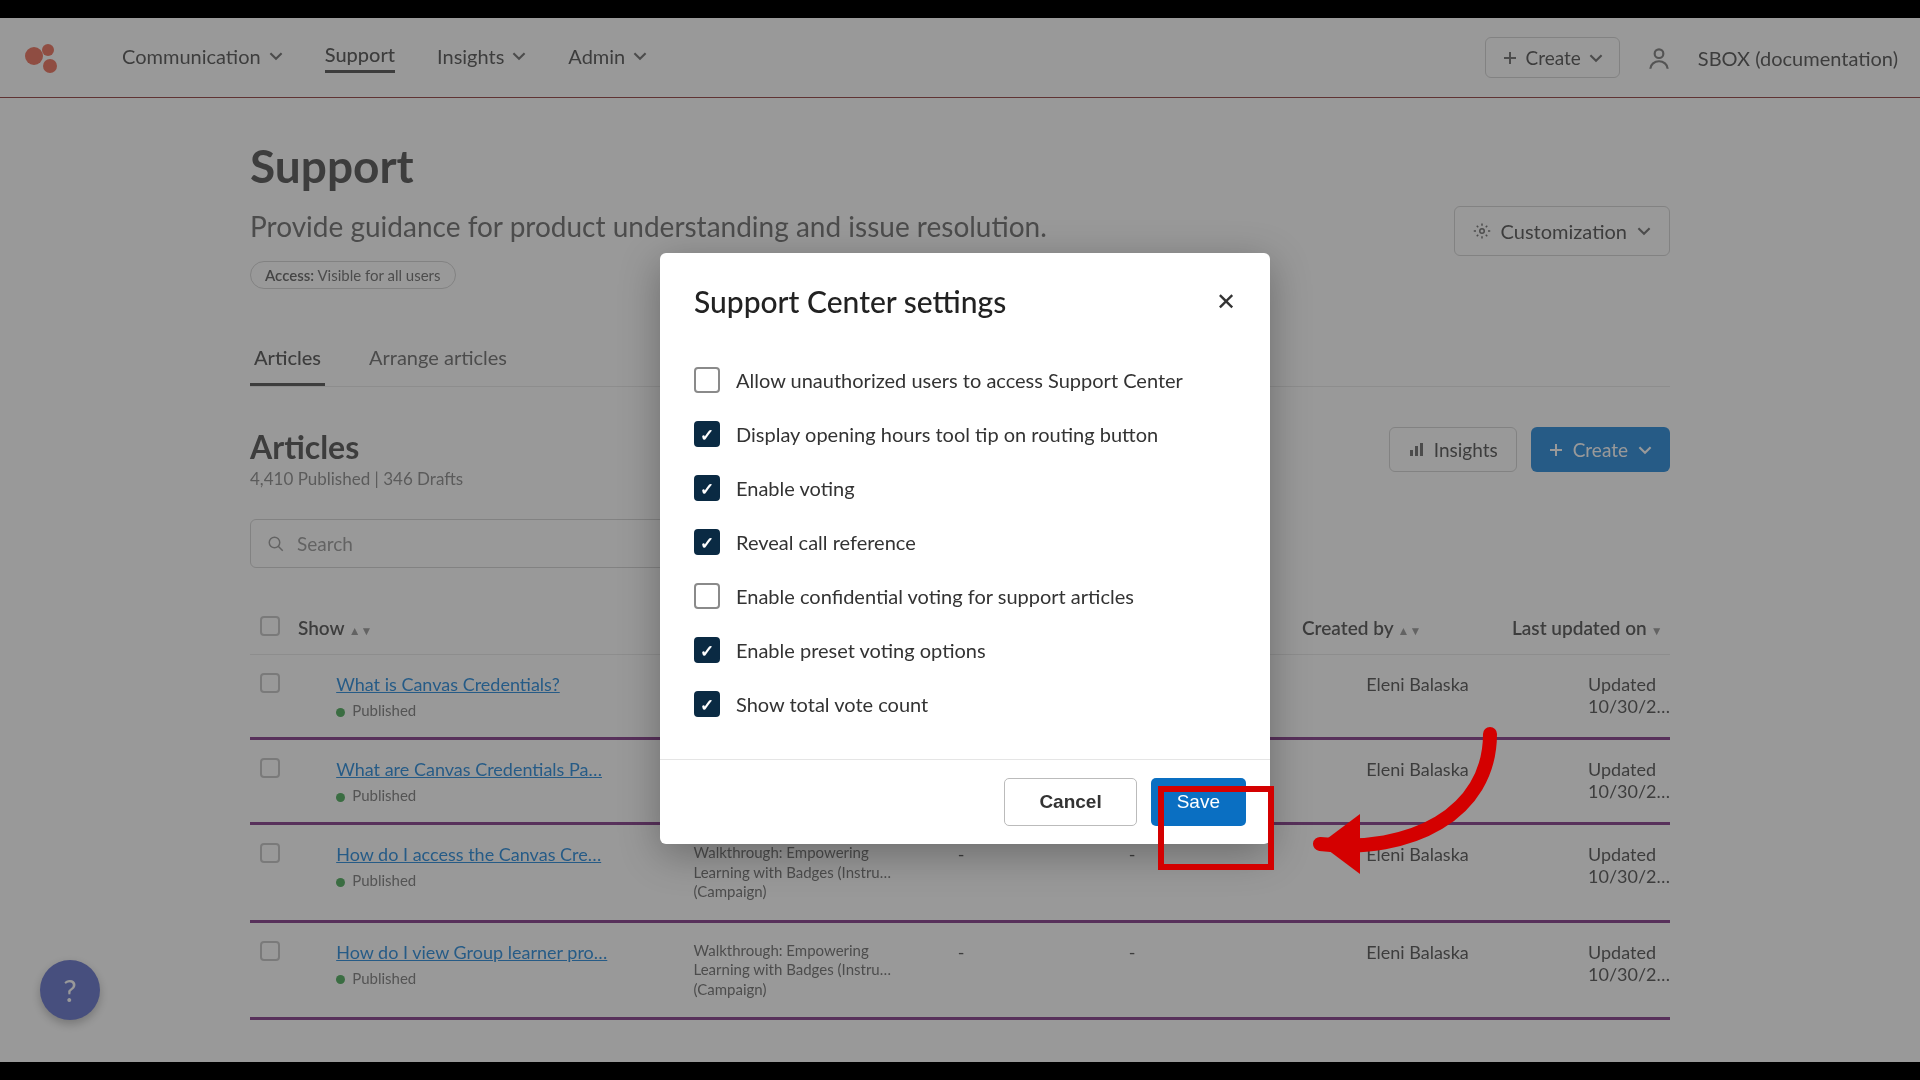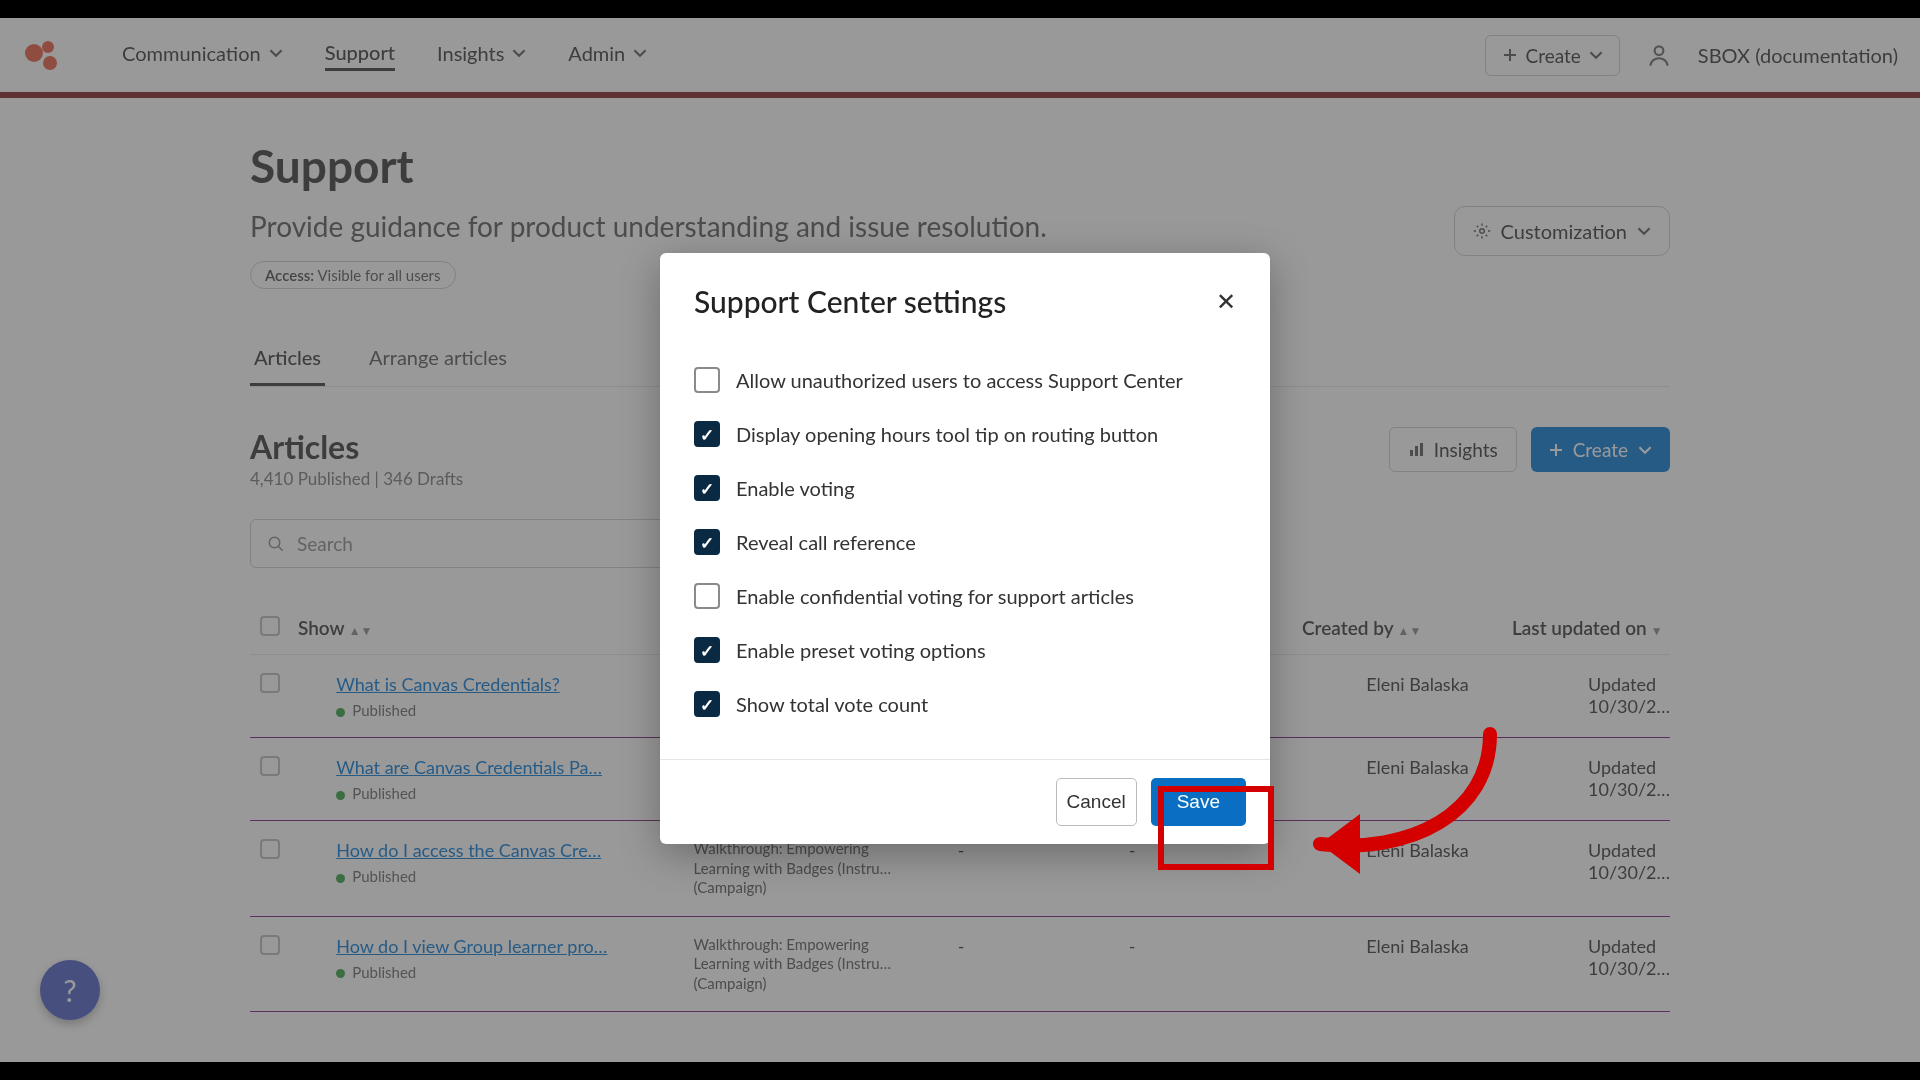--- a/index.html
+++ b/index.html
@@ -13,21 +13,21 @@
   }
   .stage {
     position: absolute;
     left: 0; right: 0;
     top: 18px;
     bottom: 18px;
     background: #fff;
   }
   .topbar {
     height: 80px;
-    border-bottom: 6px solid #7f1d1d;
+    border-bottom: 1px solid #7f1d1d;
     display: flex;
     align-items: center;
     padding: 0 22px;
   }
   .logo {
     width: 40px; height: 40px;
     margin-right: 60px;
     position:relative;
   }
   .logo svg{width:100%;height:100%;}
@@ -55,21 +55,21 @@
   .page-title { font-size:46px; font-weight:700; color:#333; }
   .page-sub { font-size:28px; color:#555; margin-top:16px; }
   .access-pill {
     display:inline-block; margin-top:18px;
     border:1px solid #ccc; border-radius:14px;
     padding:4px 14px; font-size:15px; color:#555;
   }
   .access-pill b{color:#444;font-weight:600;}
   .cust-btn {
     position:absolute; right:250px; top:188px;
-    border:1px solid #ccc; border-radius:11px;
+    border:1px solid #ccc; border-radius:6px;
     padding:12px 18px; display:flex; align-items:center; gap:10px;
     font-size:20px; color:#333;
   }
 
   .tabs { margin-top:42px; display:flex; gap:40px; border-bottom:1px solid #e5e5e5;}
   .tab { padding:14px 4px; font-size:20px; color:#555; cursor:pointer;}
   .tab.active { color:#333; border-bottom:3px solid #333; font-weight:500;}
 
   .section-head { display:flex; align-items:flex-start; margin-top:40px; }
   .section-title { font-size:32px; font-weight:700; color:#333;}
@@ -94,21 +94,21 @@
 
   .table { margin-top:34px; width:100%; }
   .thead { display:flex; border-bottom:1px solid #e5e5e5; padding:14px 0; font-size:19px; font-weight:600; color:#333;}
   .col-chk{width:48px; padding-left:10px;}
   .col-title{width:370px;}
   .col-cat{width:260px;}
   .col-vote{width:150px;}
   .col-rate{width:200px;}
   .col-by{width:210px;margin-left:24px;}
   .col-upd{flex:1;}
-  .row { display:flex; border-bottom:1px solid #701a75; padding:18px 0; font-size:18px; color:#333;gap:44px;}
+  .row { display:flex; border-bottom:3px solid #701a75; padding:18px 0; font-size:18px; color:#333;gap:44px;}
   .link { color:#0076d6; text-decoration:underline; cursor:pointer;}
   .pub { font-size:15px; color:#666; margin-top:6px;}
   .pub::before{content:""; display:inline-block; width:9px;height:9px;border-radius:50%; background:#2e9e3f; margin-right:7px; vertical-align:middle;}
   .checkbox{width:20px;height:20px;border:2px solid #bbb;border-radius:4px;display:inline-block;}
   .sort{font-size:12px; color:#888; margin-left:4px;}
   .catsmall{font-size:15px;color:#555;line-height:1.3;}
 
   
   .scrim {
     position:absolute; inset:0;
@@ -128,21 +128,21 @@
   .opt { display:flex; align-items:center; gap:16px; padding:14px 0; font-size:20px; color:#333;}
   .cb { width:26px;height:26px;border:2px solid #8a8a8a;border-radius:4px;display:inline-flex;align-items:center;justify-content:center;flex:none;}
   .cb.checked{ background:#0a2a43; border-color:#0a2a43;}
   .cb.checked::after{content:"✓"; color:#fff; font-size:17px; font-weight:700;}
   .modal-foot {
     border-top:1px solid #e5e5e5;
     padding:18px 24px; display:flex; justify-content:flex-end; gap:14px;
   }
   .btn-cancel{
     border:1px solid #bbb; border-radius:5px; background:#fff;
-    padding:12px 10px; font-size:19px; color:#333;
+    padding:12px 34px; font-size:19px; color:#333;font-weight:bold;
   }
   .btn-save{
     border-radius:5px; background:#0a6fc2; color:#fff;
     padding:12px 26px; font-size:19px;
     border:none;
   }
   .save-highlight{
     position:absolute;
     left:1158px; top:768px;
     width:116px; height:84px;

